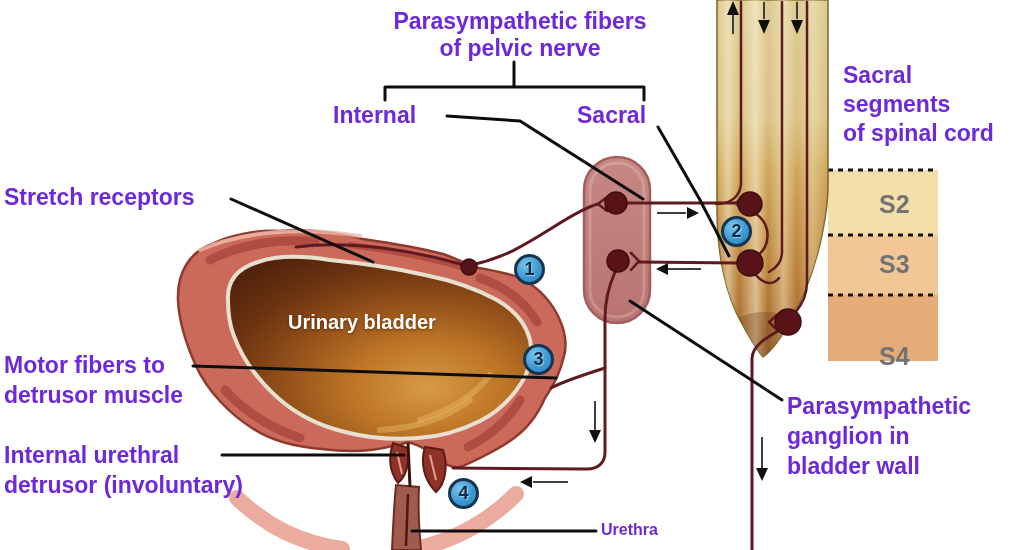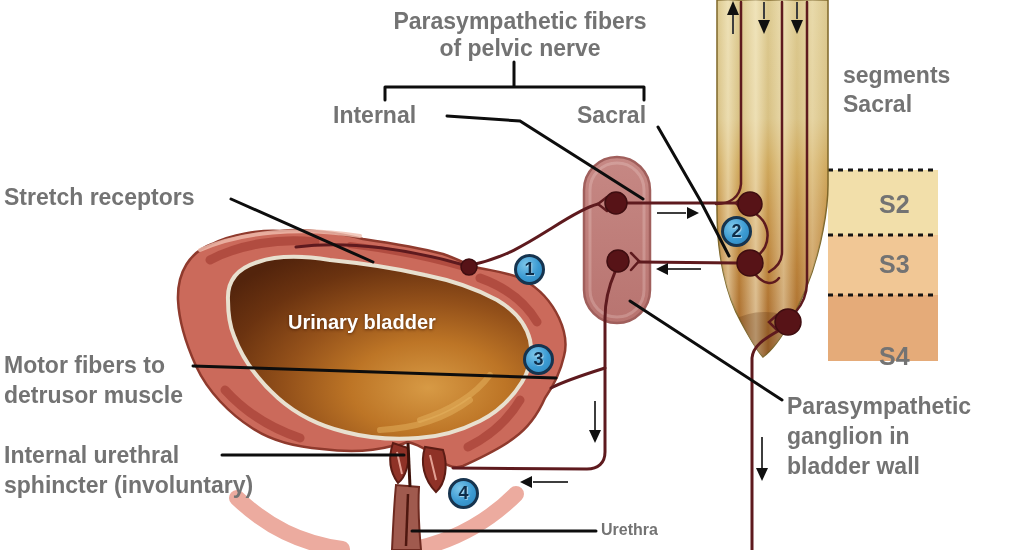--- a/index.html
+++ b/index.html
@@ -2,21 +2,21 @@
 <html><head>
 <meta charset="utf-8">
 <style>
   html,body{margin:0;padding:0;background:#ffffff;}
   .stage{
     position:relative;width:1024px;height:550px;background:#ffffff;overflow:hidden;
     font-family:"Liberation Sans",sans-serif;
   }
   .stage svg{position:absolute;left:0;top:0;}
   .lbl{
-    position:absolute;font-weight:bold;color:#737373;font-size:23px;
+    position:absolute;font-weight:bold;color:#6d28d9;font-size:23px;
     line-height:27px;white-space:nowrap;z-index:5;
   }
   .lbl-center{text-align:center;}
   .lbl-white{
     position:absolute;font-weight:bold;color:#ffffff;font-size:20px;white-space:nowrap;
     text-shadow:0 1px 3px rgba(60,20,5,.65);z-index:5;
   }
   .lbl-seg{position:absolute;font-weight:bold;color:#737373;font-size:25px;white-space:nowrap;z-index:5;}
   .badge{
     position:absolute;width:25px;height:25px;border-radius:50%;
@@ -200,38 +200,39 @@
 
   <div class="lbl lbl-center" style="left:360px;top:8px;width:320px;">
     <div>Parasympathetic fibers</div>
     <div>of pelvic nerve</div>
   </div>
 
   <div class="lbl" style="left:333px;top:102px;">Internal</div>
   <div class="lbl" style="left:577px;top:102px;">Sacral</div>
 
   <div class="lbl" style="left:843px;top:61px;line-height:29px;">
+    <div>Sacral</div>
     <div>segments</div>
-    <div>Sacral</div>
+    <div>of spinal cord</div>
   </div>
 
   <div class="lbl-seg" style="left:879px;top:190px;">S2</div>
   <div class="lbl-seg" style="left:879px;top:250px;">S3</div>
   <div class="lbl-seg" style="left:879px;top:310px;margin-top:32px;">S4</div>
 
   <div class="lbl" style="left:4px;top:184px;">Stretch receptors</div>
 
   <div class="lbl ml2" style="left:4px;top:350px;">
     <div>Motor fibers to</div>
     <div>detrusor muscle</div>
   </div>
 
   <div class="lbl ml2" style="left:4px;top:440px;">
     <div>Internal urethral</div>
-    <div>sphincter (involuntary)</div>
+    <div>detrusor (involuntary)</div>
   </div>
 
   <div class="lbl ml3" style="left:787px;top:391px;">
     <div>Parasympathetic</div>
     <div>ganglion in</div>
     <div>bladder wall</div>
   </div>
 
   <div class="lbl" style="left:601px;top:516px;font-size:16px;">Urethra</div>
 

